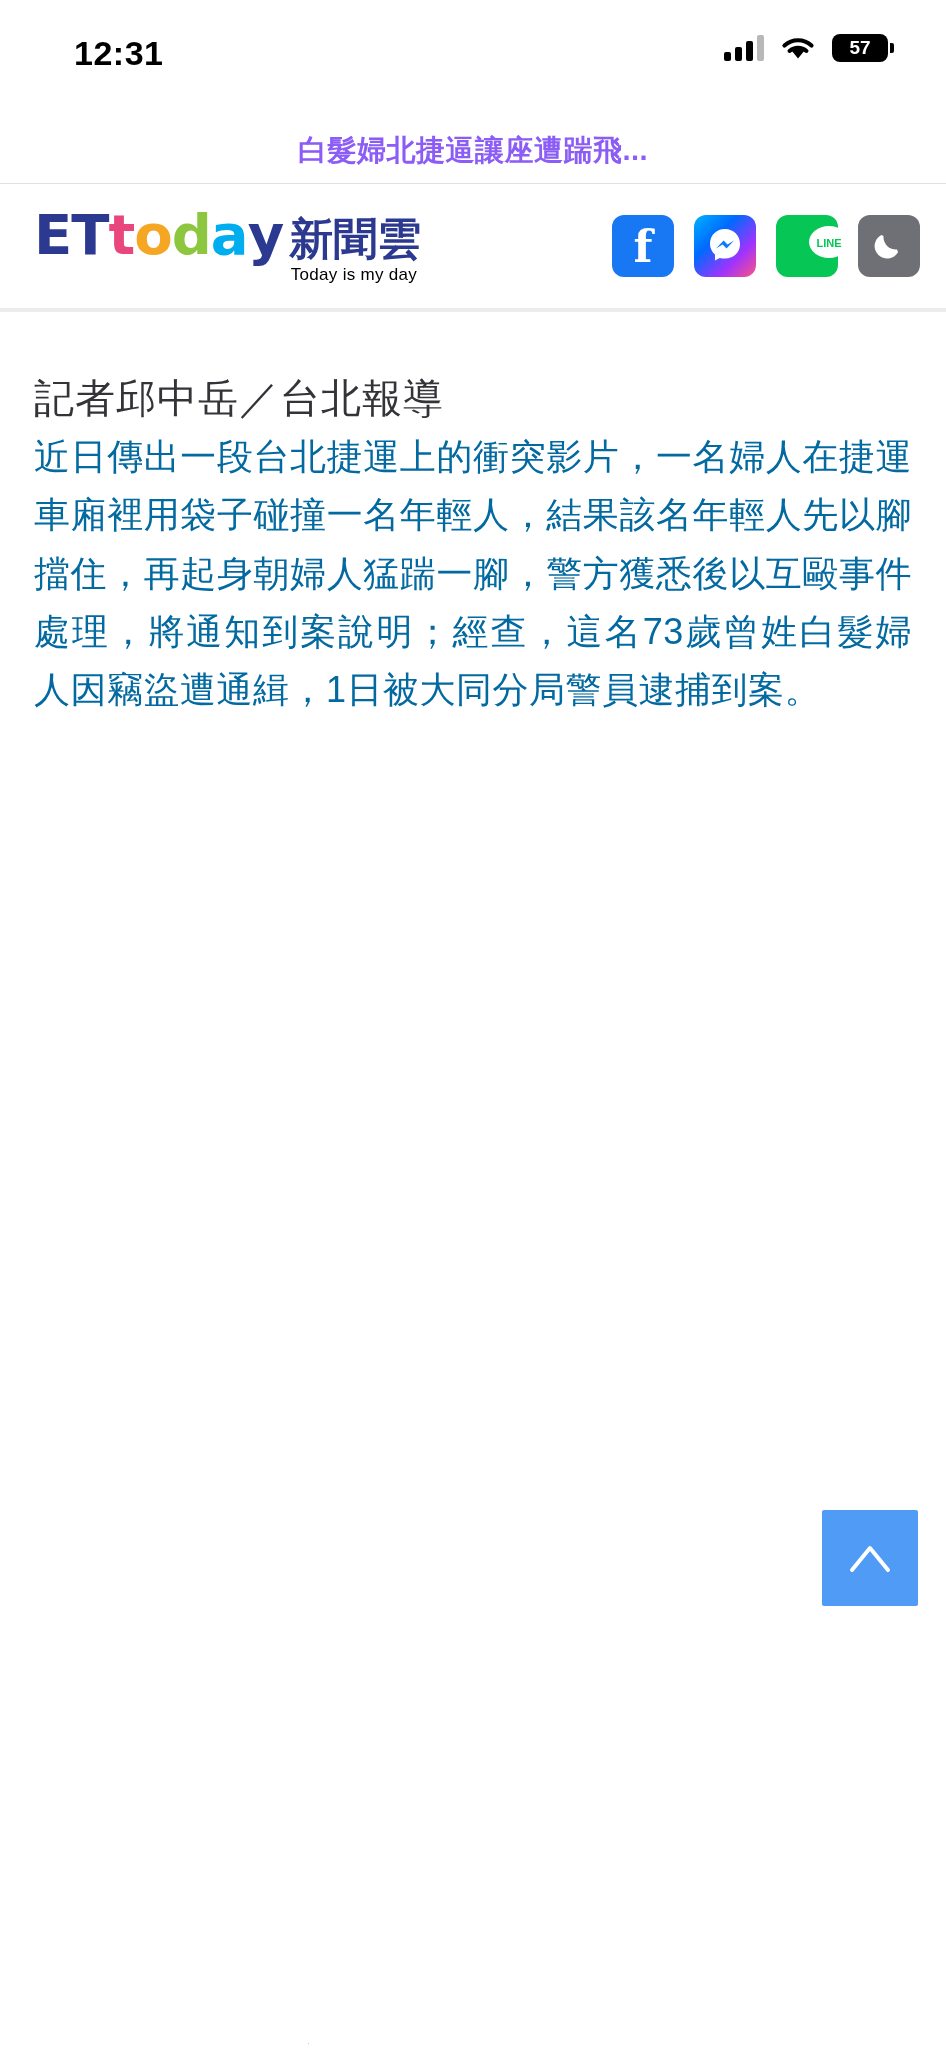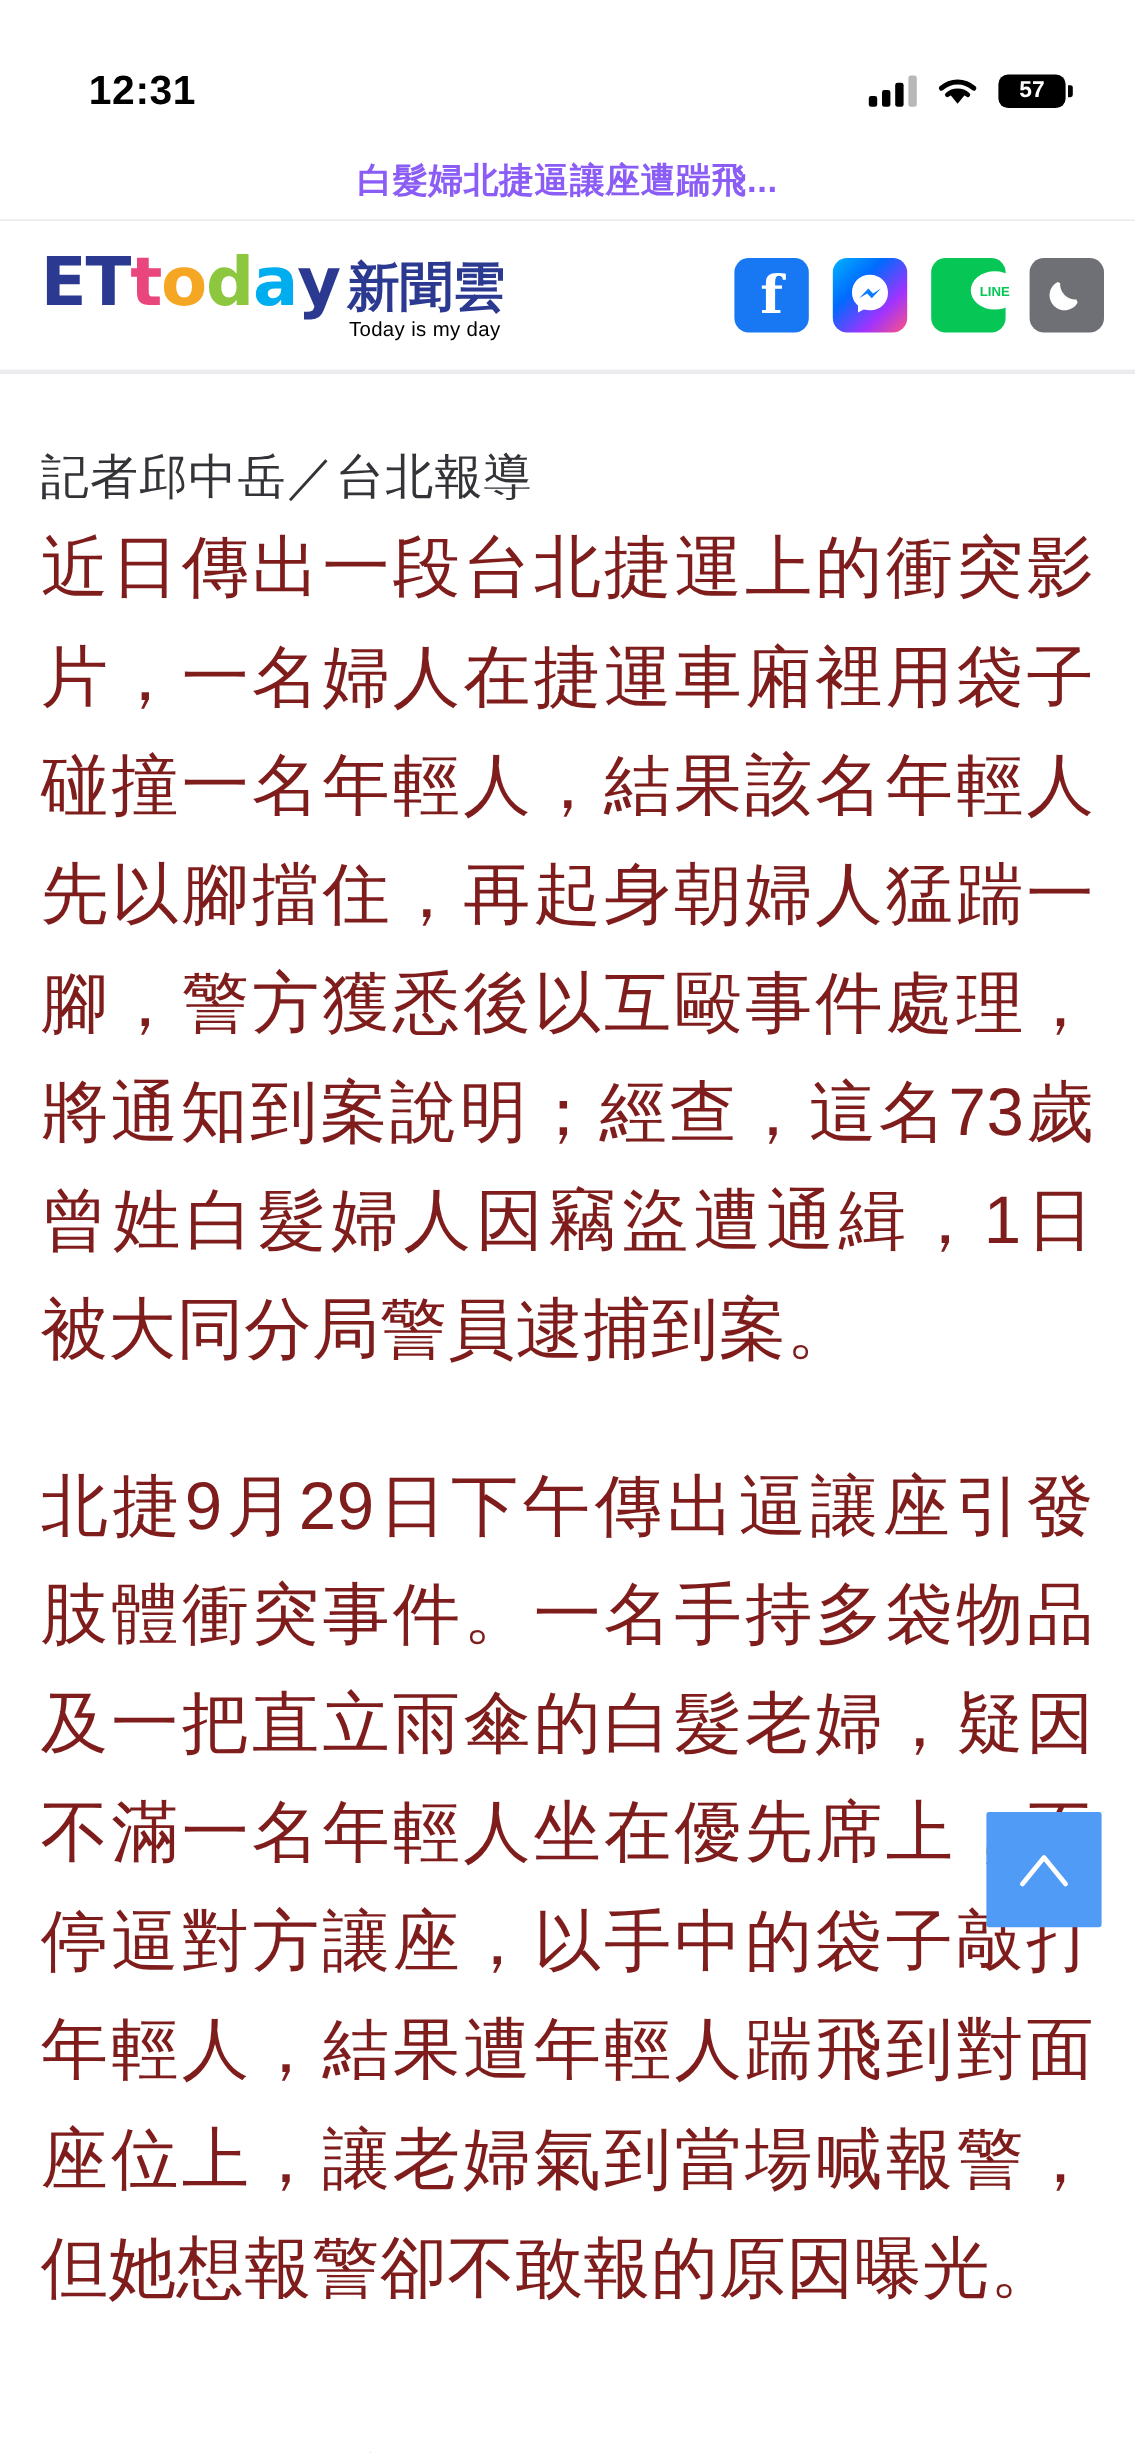--- a/index.html
+++ b/index.html
@@ -11,21 +11,21 @@
     overflow: hidden;
   }
   body {
     position: relative;
   }
 
   
   .statusbar {
     height: 118px;
     display: flex;
-    align-items: center;
+    align-items: flex-start;
     justify-content: space-between;
     padding: 34px 58px 0 74px;
     background: #ffffff;
   }
   .status-time {
     font-size: 34px;
     font-weight: bold;
     letter-spacing: 0.5px;
     color: #000;
   }
@@ -169,23 +169,23 @@
     overflow: hidden;
     position: relative;
   }
   .byline {
     font-size: 40px;
     color: #333338;
     letter-spacing: 1px;
     line-height: 1.5;
   }
   .para {
-    font-size: 56px;
+    font-size: 36px;
     line-height: 1.62;
-    color: #7f1d1d;
+    color: #0369a1;
     letter-spacing: 0.5px;
     margin-bottom: 56px;
     text-align: justify;
   }
   .ad-note {
     position: absolute;
     left: 0;
     right: 0;
     bottom: 6px;
     text-align: center;
@@ -285,21 +285,20 @@
           <path d="M28 25.5A12.5 12.5 0 0 1 14.5 12 10 10 0 0 0 12.3 11 12.5 12.5 0 1 0 29 28.2a10 10 0 0 0-1-2.7z" fill="#fff"></path>
         </svg>
       </span>
     </div>
   </div>
 </div>
 
 <div class="article">
   <div class="byline">記者邱中岳／台北報導</div>
   <p class="para">近日傳出一段台北捷運上的衝突影片，一名婦人在捷運車廂裡用袋子碰撞一名年輕人，結果該名年輕人先以腳擋住，再起身朝婦人猛踹一腳，警方獲悉後以互毆事件處理，將通知到案說明；經查，這名73歲曾姓白髮婦人因竊盜遭通緝，1日被大同分局警員逮捕到案。</p>
-  <p class="para">北捷9月29日下午傳出逼讓座引發肢體衝突事件。一名手持多袋物品及一把直立雨傘的白髮老婦，疑因不滿一名年輕人坐在優先席上，不停逼對方讓座，以手中的袋子敲打年輕人，結果遭年輕人踹飛到對面座位上，讓老婦氣到當場喊報警，但她想報警卻不敢報的原因曝光。</p>
 
   <div class="ad-note">
     <span class="overlap">[廣告]請繼續往下閱讀...</span>
     <span class="overlap">請繼續往下閱讀...</span>
   </div>
 
   <div class="fab-top">
     <span>
       <svg width="56" height="56" viewBox="0 0 56 56">
         <path d="M10 40 L28 18 L46 40" stroke="#ffffff" stroke-width="4" fill="none" stroke-linecap="round" stroke-linejoin="round"></path>

